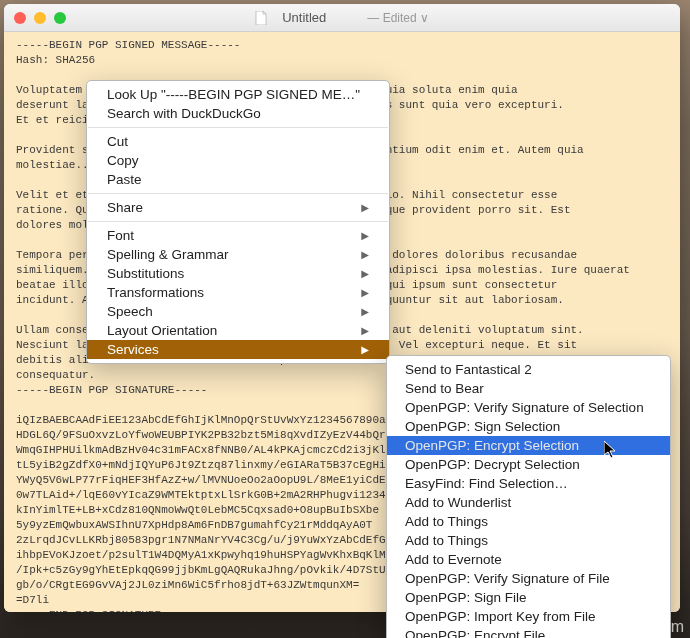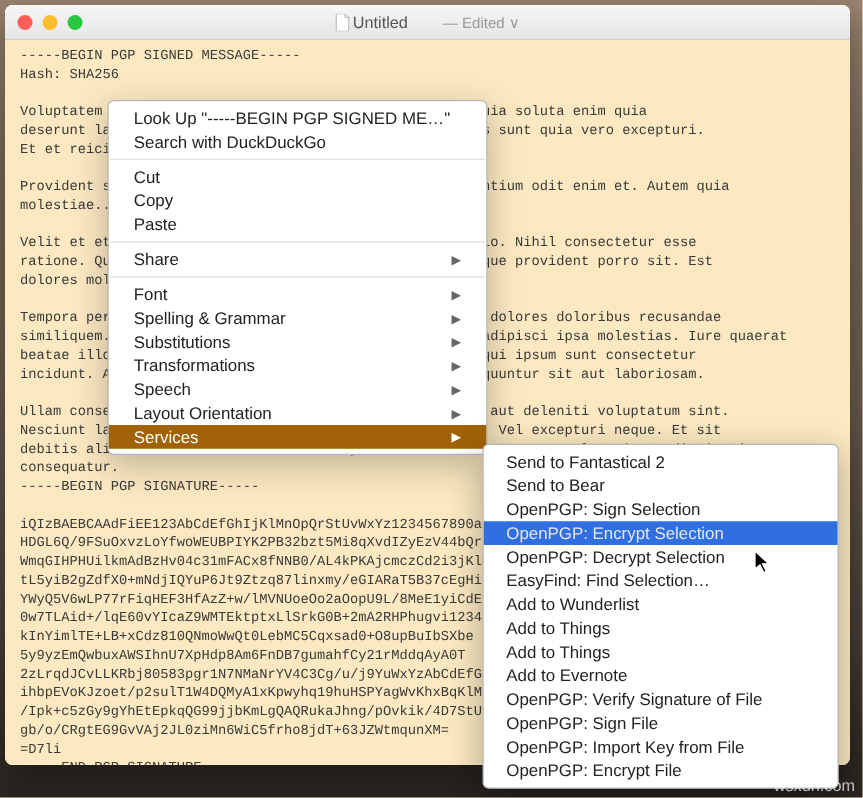--- a/index.html
+++ b/index.html
@@ -39,21 +39,21 @@
   .dot { width: 12px; height: 12px; border-radius: 50%; }
   .dot.red { background: #ff5f57; }
   .dot.yellow { background: #ffbd2e; }
   .dot.green { background: #28c940; }
   .title-wrap {
     position: absolute;
     left: 0; right: 0;
     display: flex;
     justify-content: center;
     align-items: flex-end;
-    gap: 2px;
+    gap: 15px;
     color: #555;
     font-size: 13px;
     pointer-events: none;
   }
   .doc-icon { width: 12px; height: 14px; }
   .edited { color: #999; font-size: 12px; margin-left: 26px; }
 
   .content {
     position: absolute;
     top: 28px; left: 0; right: 0; bottom: 0;
@@ -134,21 +134,21 @@
     top: 441px;
     left: 604px;
     pointer-events: none;
   }
 
   .watermark {
     position: absolute;
     bottom: 2px;
     right: 6px;
     color: rgba(255,255,255,0.7);
-    font-size: 13px;
+    font-size: 16px;
     font-family: Arial, sans-serif;
   }
 </style>
 </head>
 <body>
 
 <div class="window">
 
   <div class="titlebar">
     <div class="traffic">
@@ -263,20 +263,23 @@
 
 <div class="submenu" id="services-submenu">
 
 <div class="sub-item">
       <span>Send to Fantastical 2</span>
     </div>
     <div class="sub-item">
       <span>Send to Bear</span>
     </div>
     <div class="sub-item">
+      <span>OpenPGP: Verify Signature of Selection</span>
+    </div>
+    <div class="sub-item">
       <span>OpenPGP: Sign Selection</span>
     </div>
     <div class="sub-item highlight">
       <span>OpenPGP: Encrypt Selection</span>
     </div>
     <div class="sub-item">
       <span>OpenPGP: Decrypt Selection</span>
     </div>
     <div class="sub-item">
       <span>EasyFind: Find Selection…</span>

